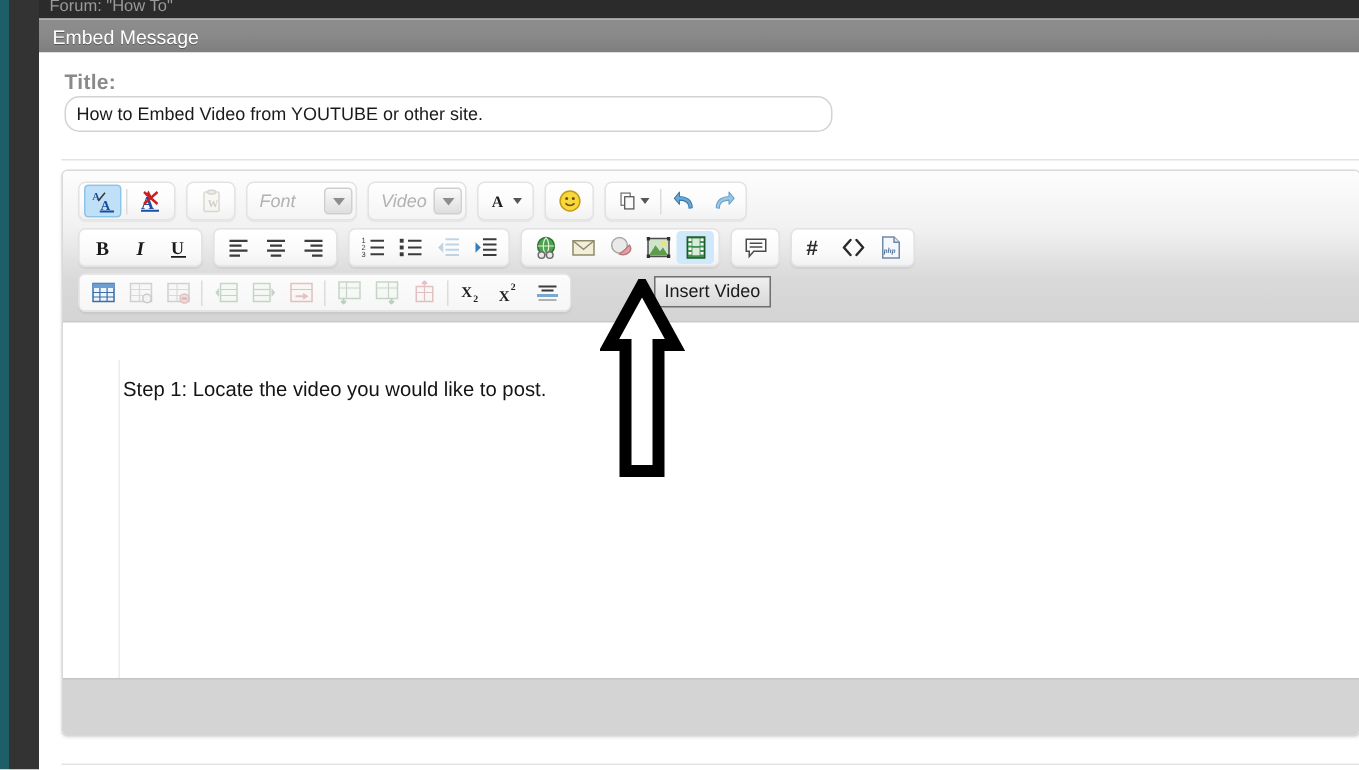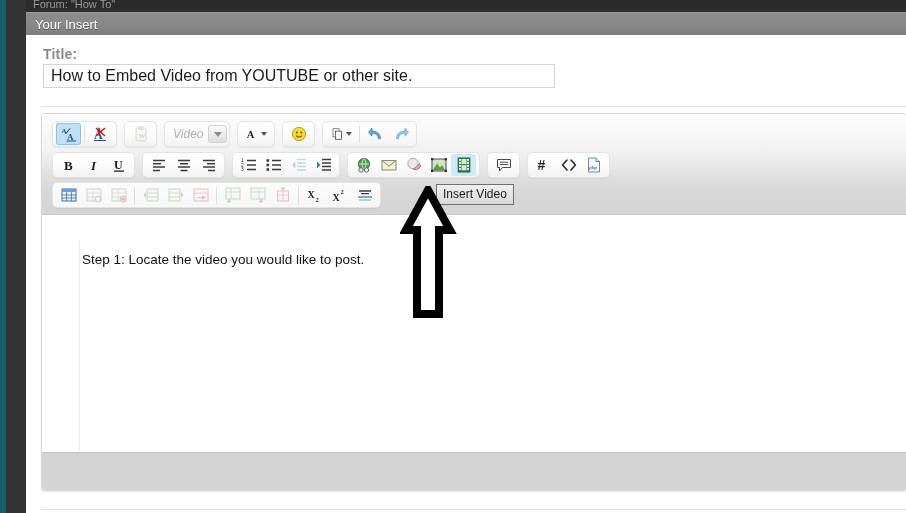--- a/index.html
+++ b/index.html
@@ -40,22 +40,22 @@
     position:absolute; left:26px; top:35px; width:880px; height:352px;
     background:#ffffff;
   }
 
   .title-label{
     position:absolute; left:17px; top:11px;
     font-size:14px; color:#8a8a8a; font-weight:bold; letter-spacing:.2px;
   }
   .title-input{
     position:absolute; left:17px; top:29px; width:512px; height:24px;
-    border:1px solid #d3d3d3; border-radius:0; background:#fff;
-    font-family:"Liberation Sans", sans-serif; font-size:16px; color:#1a1a1a;
+    border:1px solid #d3d3d3; border-radius:10px; background:#fff;
+    font-family:"Liberation Sans", sans-serif; font-size:12px; color:#1a1a1a;
     padding:0 7px; line-height:22px; outline:none;
   }
 
   .hr-top{ position:absolute; left:15px; top:71px; width:865px; height:1px; background:#e2e2e2; }
 
   
   .editor{
     position:absolute; left:15px; top:78px; width:866px; height:378px;
     background:#ffffff;
     border:1px solid #d9d9d9; border-radius:4px;
@@ -154,21 +154,21 @@
 <body>
 
 <div class="left-teal"></div>
 <div class="left-dark"></div>
 
 <div class="top-strip">
   <span class="crumb">Forum: "How To"</span>
 </div>
 
 <div class="msg-header">
-  <span class="ttl">Your Insert</span>
+  <span class="ttl">Embed Message</span>
 </div>
 
 <div class="page">
 
   <span class="title-label">Title:</span>
   <input class="title-input" type="text" value="How to Embed Video from YOUTUBE or other site." style="">
 
   <div class="hr-top"></div>
 
   <div class="editor">
@@ -200,20 +200,26 @@
         <div class="grp">
           <div class="btn dis">
             <svg class="sq" viewBox="0 0 16 16">
               <rect x="3" y="2" width="10" height="13" rx="1" fill="#f3efe2" stroke="#9a9480"></rect>
               <rect x="5.5" y="0.8" width="5" height="2.6" rx="1" fill="#c9c4b2" stroke="#8e897a"></rect>
               <text x="5.5" y="12" font-size="7" font-weight="bold" fill="#7a7566" font-family="Liberation Serif, serif">W</text>
             </svg>
           </div>
         </div>
 
+        <div class="dd">
+          <span class="lab">Font</span>
+          <span class="arw">
+              <i></i>
+            </span>
+        </div>
 
         <div class="dd" style="min-width:62px">
           <span class="lab">Video</span>
           <span class="arw">
               <i></i>
             </span>
         </div>
 
         <div class="grp">
           <div class="btn" style="width:30px">

